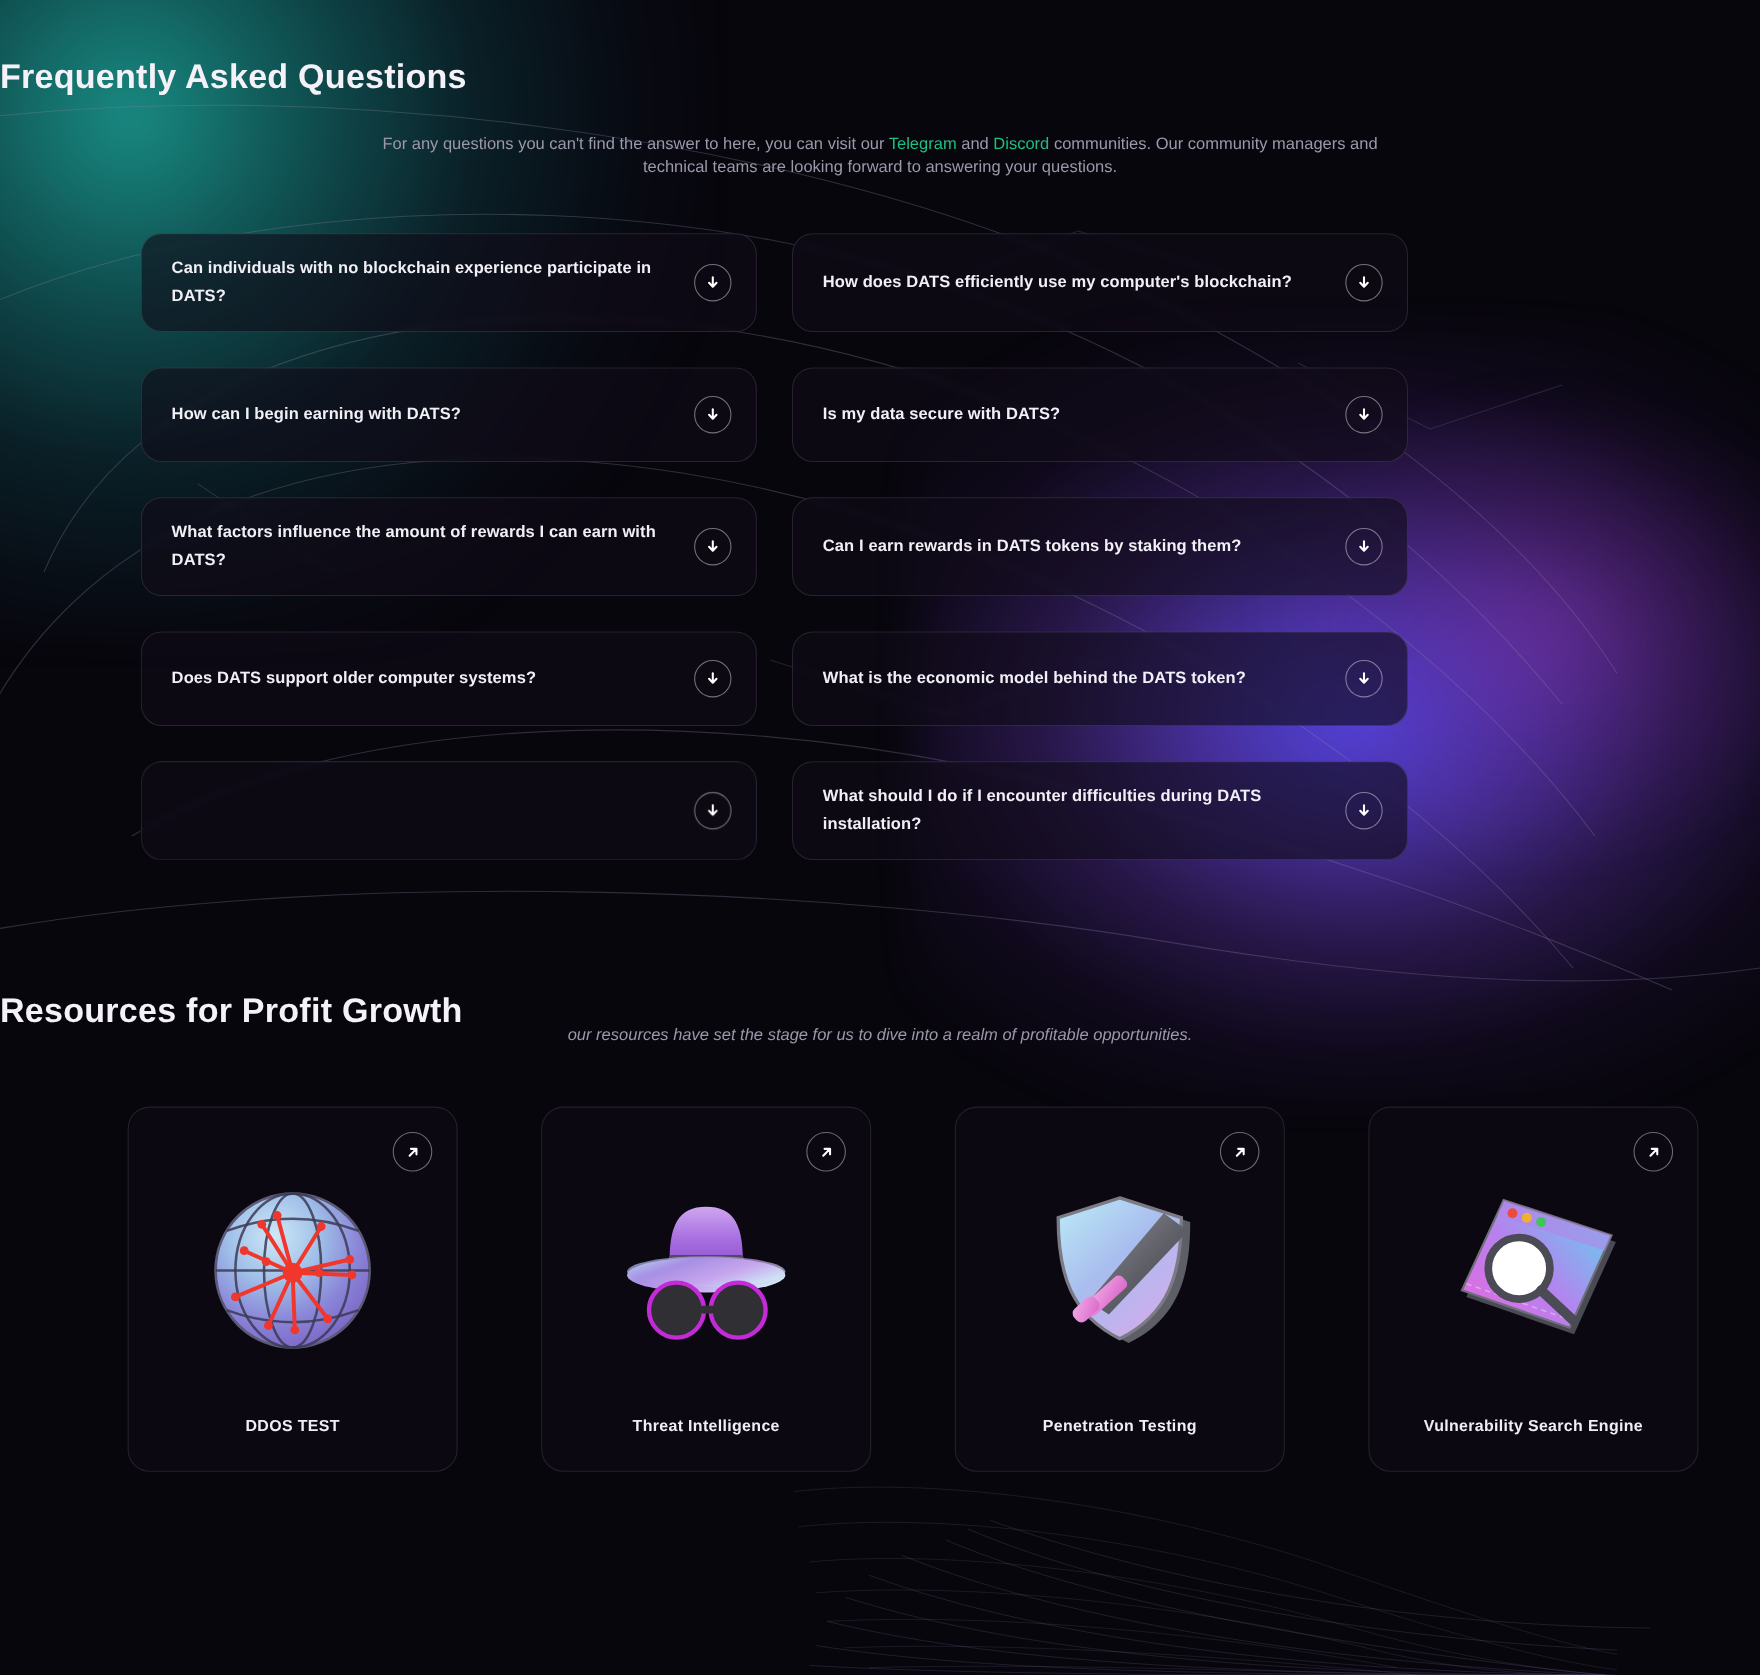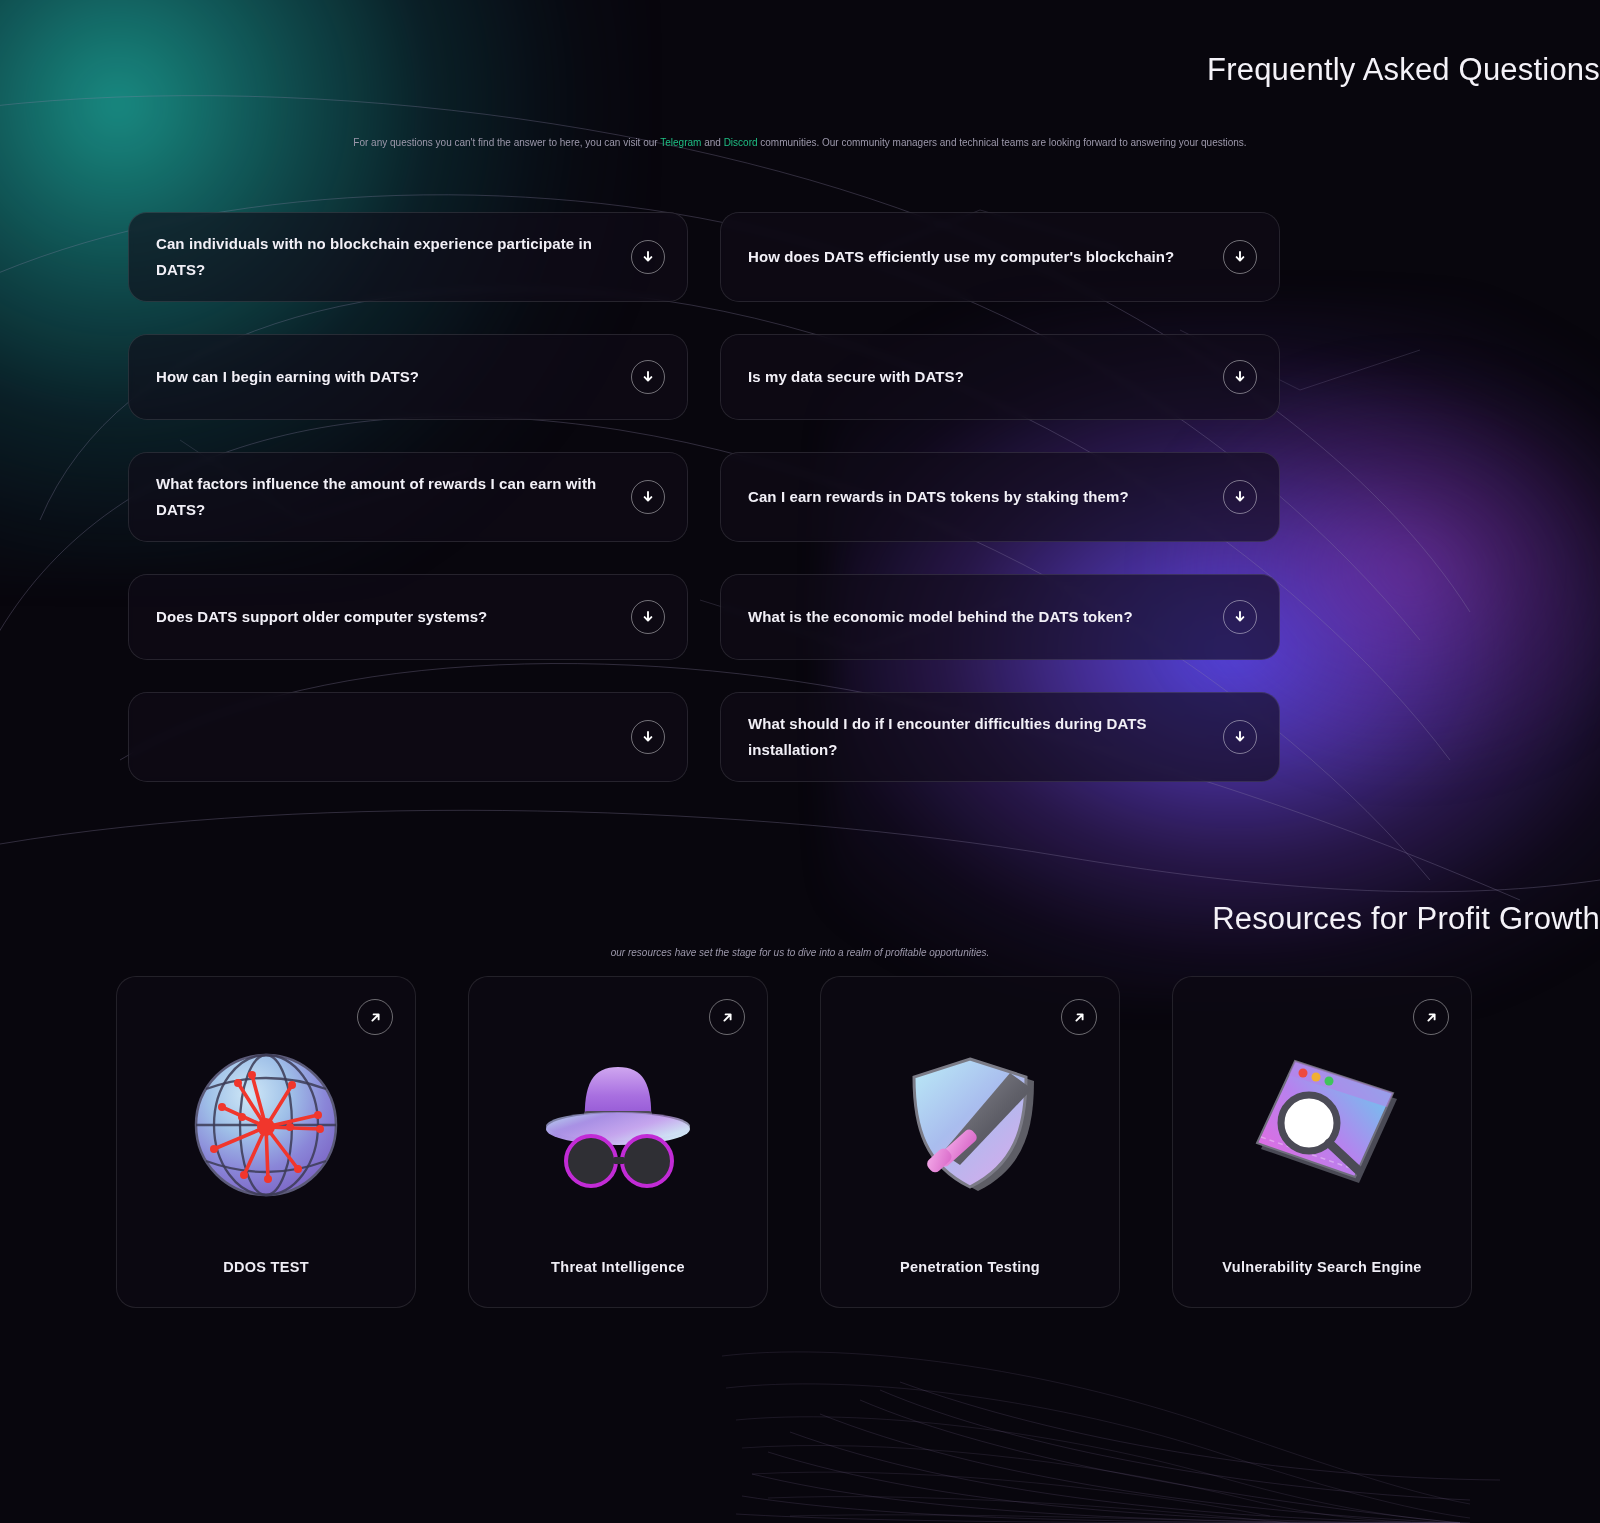--- a/index.html
+++ b/index.html
@@ -46,34 +46,34 @@
         rgba(8,6,13,0) 72%);
     filter:blur(20px);
   }
   .bg-svg { position:absolute; inset:0; width:1600px; height:1523px; }
 
   
   .page { position:relative; width:1600px; height:1523px; }
 
   
   .section-title {
-    text-align:right;
+    text-align:left;
     font-size:31px;
-    font-weight:400;
+    font-weight:700;
     letter-spacing:0.2px;
     color:#f4f2f8;
   }
   .section-sub {
     text-align:center;
-    font-size:10px;
+    font-size:15px;
     line-height:21px;
     color:#9c98ab;
     font-weight:500;
     max-width:920px;
-    margin:12px auto;
+    margin:0 auto;
   }
   .section-sub .lnk { color:#1fbf84; }
 
   #faq-head { position:absolute; left:0; top:52px; width:1600px; }
   #faq-sub  { position:absolute; left:340px; top:120px; width:920px; }
 
   
   .faq-grid {
     position:absolute; left:128px; top:212px;
     width:1316px;
@@ -112,25 +112,25 @@
     display:flex; align-items:center; justify-content:center;
     cursor:pointer;
   }
   .faq-toggle svg { display:block; }
 
   
   #res-head { position:absolute; left:0; top:876px; width:1600px;margin-top:25px; }
   #res-sub  { position:absolute; left:500px; top:930px; width:600px;font-style:italic; }
 
   .res-grid {
-    position:absolute; left:116px; top:976px;
+    position:absolute; left:116px; top:1006px;
     width:1484px;
     display:grid;
     grid-template-columns:repeat(4, 300px);
-    column-gap:52px;
+    column-gap:76px;
   }
   .res-card {
     position:relative;
     height:332px;
     border-radius:20px;
     border:1px solid rgba(255,255,255,0.10);
     background:rgba(13,9,19,0.80);
     cursor:pointer;
   }
   .res-arrow {

